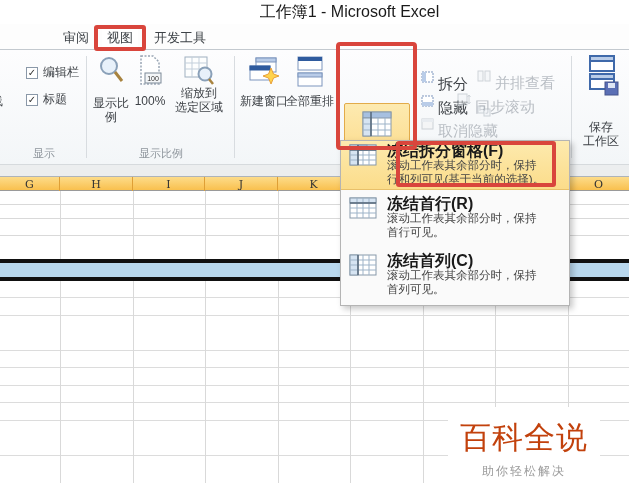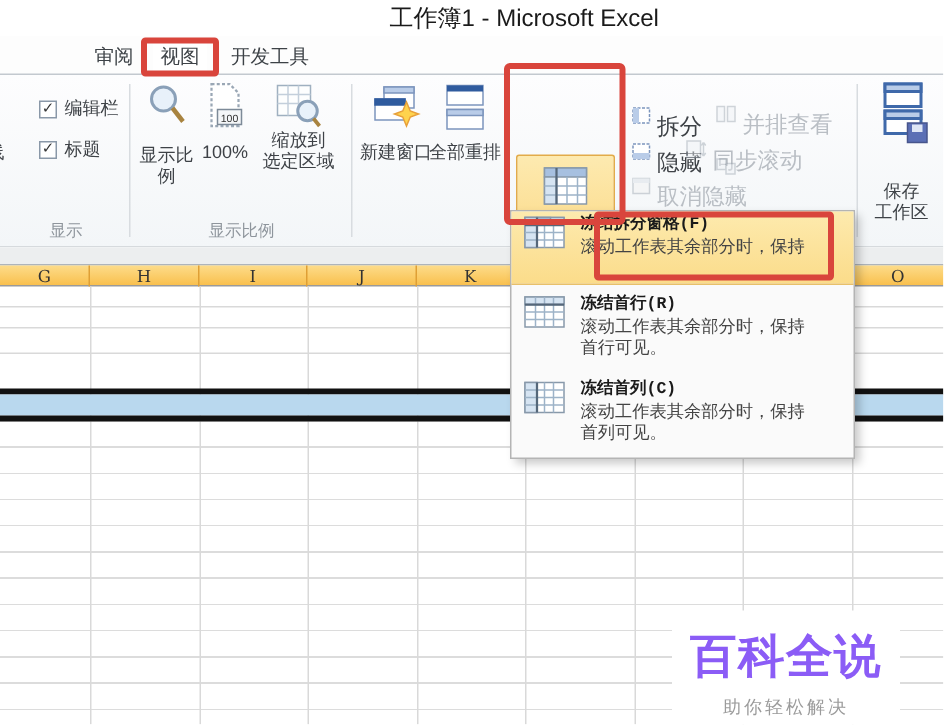--- a/index.html
+++ b/index.html
@@ -60,30 +60,30 @@
   .vline { position:absolute; top:0; bottom:0; width:1px; background:#d9d9d9; z-index:1; }
   .hline { position:absolute; left:0; width:629px; height:1px; background:#d9d9d9; z-index:1; }
   .blackband { position:absolute; left:0; width:629px; height:4px; background:#111; z-index:2; }
   .bluerow { position:absolute; left:0; width:629px; top:72px; height:14px; background:#b9d8ee; z-index:2; }
   .lowergrid { position:absolute; left:0; top:90px; width:629px; bottom:0; z-index:0;
                background:repeating-linear-gradient(to bottom, #ffffff 0 16.5px, #dcdcdc 16.5px 17.5px); }
 
   
   .watermark { position:absolute; left:448px; top:216px; width:152px; height:82px; background:#fff;
                z-index:3; display:flex; flex-direction:column; align-items:center; justify-content:center; }
-  .watermark .wm-title { font-size:31px; font-weight:bold; color:#8b5cf6; letter-spacing:1px; white-space:nowrap; }
+  .watermark .wm-title { font-size:31px; font-weight:normal; color:#c2410c; letter-spacing:1px; white-space:nowrap; }
   .watermark .wm-sub { font-size:12px; color:#9b9b9b; letter-spacing:2px; margin-top:4px; white-space:nowrap; }
 
   
   .menu { position:absolute; left:340px; top:140px; width:230px; height:166px; background:#fafafa;
           border:1px solid #b4b4b4; box-shadow:3px 3px 6px rgba(0,0,0,.22); z-index:5; }
   .menu-item { position:absolute; left:0; width:228px; display:flex; cursor:default; }
   .menu-item .icon-col { width:44px; flex:0 0 44px; display:flex; justify-content:center; padding-top:3px; }
   .menu-item .txt-col { flex:1; padding:2px 4px 0 2px; }
-  .menu-item .mi-title { font-size:11px; font-weight:bold; color:#1a1a1a; line-height:15px; white-space:nowrap;font-family:Liberation Mono, monospace; }
+  .menu-item .mi-title { font-size:16px; font-weight:bold; color:#1a1a1a; line-height:15px; white-space:nowrap; }
   .menu-item .mi-desc { font-size:11.5px; color:#444; line-height:14px; }
   .menu-item.highlight { background:linear-gradient(#fdeaae,#fbdc8a); border-bottom:1px solid #e8c06a; }
 
   
   .redbox { position:absolute; border:4px solid #d9453c; border-radius:3px; z-index:6; }
 
   svg { display:block; }
 </style>
 </head>
 <body>
@@ -283,20 +283,21 @@
           <rect x="1" y="1" width="8" height="20" fill="#d6e4f2" stroke="#8899aa"></rect>
           <rect x="9" y="1" width="9" height="5" fill="#a7c0e0" stroke="#8899aa"></rect>
           <path d="M1 11 h26 M1 16 h26 M14 6 v15 M20 6 v15" stroke="#9db3c8" stroke-width="1"></path>
           <path d="M9 1 v20 M1 6 h26" stroke="#55677a" stroke-width="1.5"></path>
         </svg>
       </div>
       <div class="txt-col">
         <div class="mi-title">冻结拆分窗格(F)</div>
         <div class="mi-desc">
           <div>滚动工作表其余部分时，保持</div>
+          <div>行和列可见(基于当前的选择)。</div>
         </div>
       </div>
     </div>
     <div class="menu-item" style="top:53px;height:55px;">
       <div class="icon-col">
         <svg width="28" height="22" viewBox="0 0 28 22">
           <rect x="1" y="1" width="26" height="20" fill="#fff" stroke="#8899aa"></rect>
           <rect x="1" y="1" width="26" height="5" fill="#d6e4f2" stroke="#8899aa"></rect>
           <path d="M1 11 h26 M1 16 h26 M8 1 v20 M14 1 v20 M20 1 v20" stroke="#9db3c8" stroke-width="1"></path>
           <path d="M1 6 h26" stroke="#55677a" stroke-width="1.5"></path>

